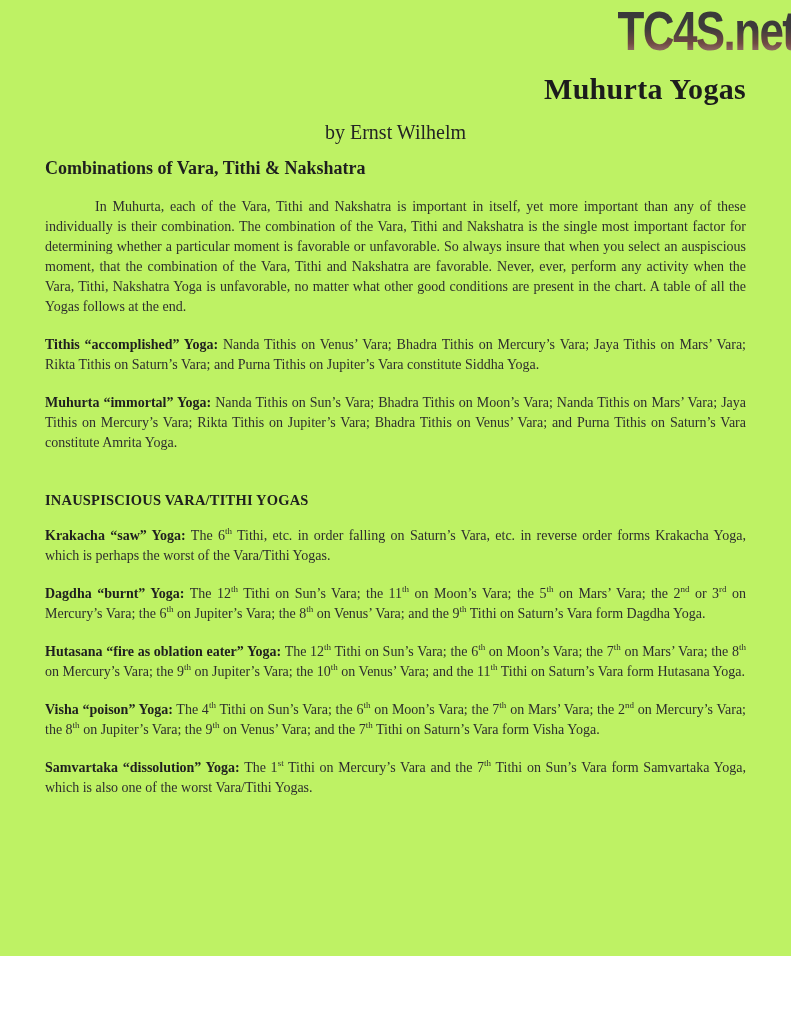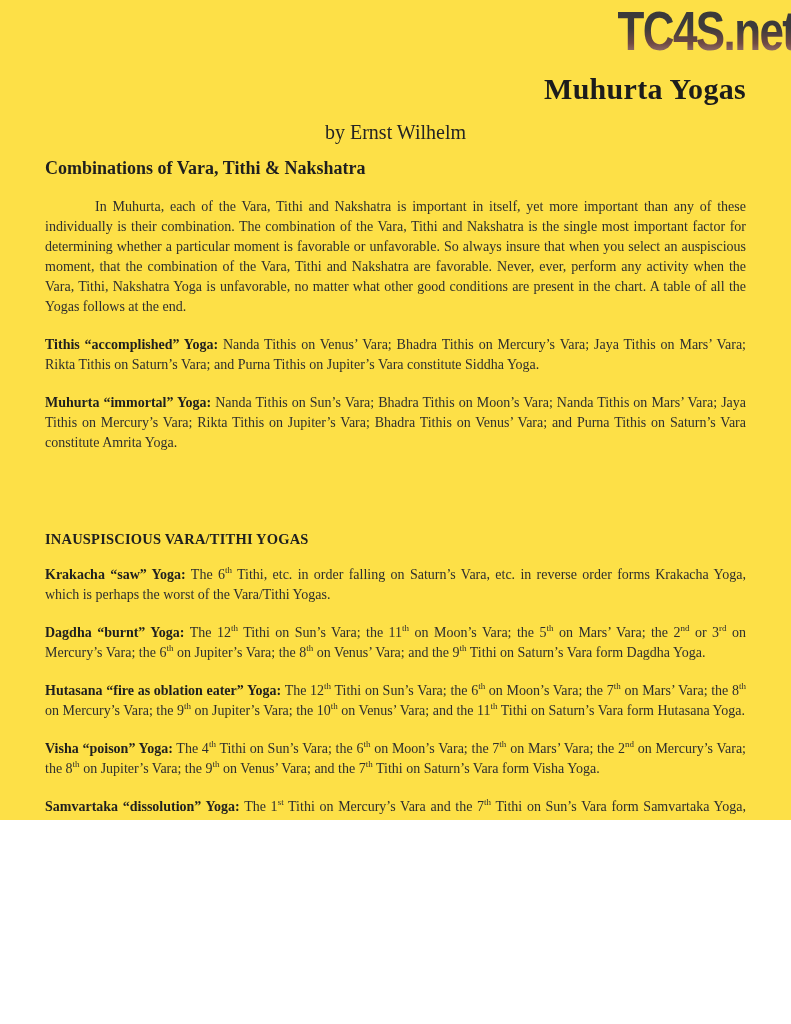--- a/index.html
+++ b/index.html
@@ -1,32 +1,32 @@
 <!DOCTYPE html>
 <html><head>
 <meta charset="utf-8">
 <style>
   html, body { margin:0; padding:0; }
   .page {
-    position:relative; width:791px; height:820px; background:#fde047;
+    position:relative; width:791px; height:956px; background:#bef264;
     overflow:hidden; font-family:"Liberation Serif", serif; color:#2e2e2e;
   }
   .content { position:absolute; left:45px; width:701px; top:0; }
 
   .title {
     margin:73px 0 0; font-size:30px; line-height:32px; text-align:right;
     font-weight:700; color:#1c1c1c; letter-spacing:0.3px;
   }
   .byline { margin-top:19px; text-align:center; font-size:20px; line-height:17px; color:#242424; }
   .subtitle { margin:18px 0 0; text-align:left; font-size:18px; line-height:18px; font-weight:700; color:#1f1f1f; }
 
   .intro { margin:20px 0 0; font-size:14px; line-height:20px; text-align:justify; text-indent:50px; }
 
   .section-heading { margin:16px 0 0; font-size:14.5px; line-height:15px; font-weight:700; color:#1f1f1f; letter-spacing:0.2px; }
-  .section-heading.inauspicious { margin-top:79px; }
+  .section-heading.inauspicious { margin-top:40px; }
 
   .para { margin:18px 0 0; font-size:14px; line-height:20px; text-align:justify; }
   .para .label { font-weight:700; color:#1f1f1f; }
   sup { font-size:9px; line-height:0; vertical-align:super; }
 
   
   .wm-top {
     position:absolute; top:3px; right:-4px;
     font-family:"Liberation Sans", sans-serif; font-weight:700;
     font-size:55px; line-height:56px; letter-spacing:-2px;

